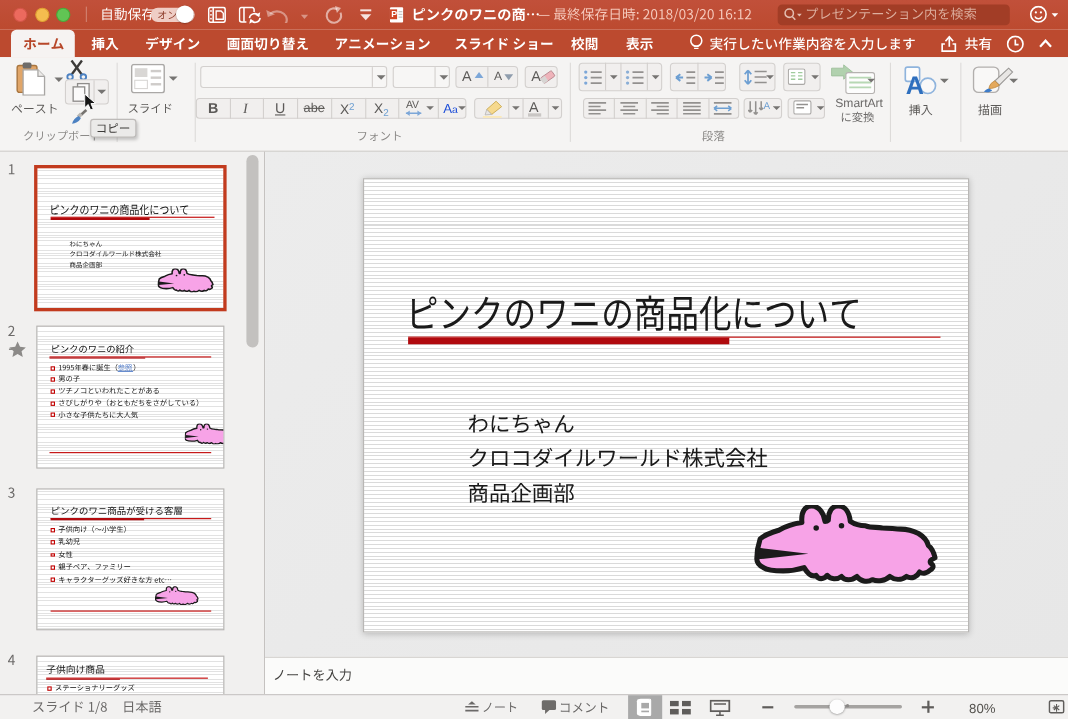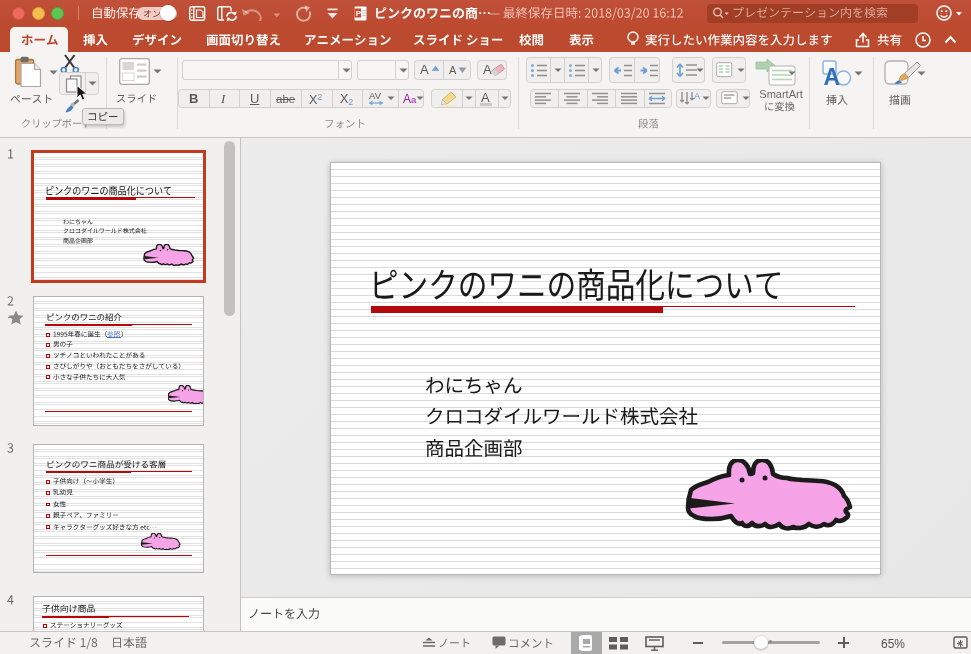--- a/index.html
+++ b/index.html
@@ -378,21 +378,21 @@
 <div class="abs" style="left:309px;top:91.5px;font-size:12.5px;color:#5c5a58">X<span style="font-size:9px;color:#6d9fd2;vertical-align:4px">2</span></div>
 <div class="abs" style="left:340px;top:91.5px;font-size:12.5px;color:#5c5a58">X<span style="font-size:9px;color:#6d9fd2;vertical-align:-2px">2</span></div>
 <div class="abs" style="left:369px;top:89.5px;font-size:9.5px;color:#5c5a58;letter-spacing:0">AV</div>
 <svg class="abs" style="left:368px;top:99px" width="18" height="8" fill="none">
 <line x1="1" y1="4" x2="15" y2="4" stroke="#7da7d8" stroke-width="1.3"></line>
 <path d="M1 4 l3.5-2.5 v5z M15 4 l-3.5-2.5 v5z" fill="#7da7d8"></path>
   </svg>
 <svg class="abs" style="left:387px;top:95.5px" width="8.0" height="5.5">
     <path d="M0.5 0.5 l3.5 3.5 3.5 -3.5z" fill="#767472"></path>
   </svg>
-<div class="abs" style="left:403px;top:92px;font-size:12px;color:#a21caf">A<span style="font-size:9.5px">a</span></div>
+<div class="abs" style="left:403px;top:92px;font-size:12px;color:#1d4ed8">A<span style="font-size:9.5px">a</span></div>
 <svg class="abs" style="left:416px;top:95.5px" width="8.0" height="5.5">
     <path d="M0.5 0.5 l3.5 3.5 3.5 -3.5z" fill="#767472"></path>
   </svg>
 <div class="abs" style="left:431px;top:88.5px;width:80px;height:19.5px;background:#f1efee;border:1px solid #d3d0ce;border-radius:3.5px"></div>
 <div class="abs" style="left:462px;top:89px;width:1px;height:18.5px;background:#d3d0ce"></div>
 <div class="abs" style="left:475px;top:89px;width:1px;height:18.5px;background:#d3d0ce"></div>
 <div class="abs" style="left:498px;top:89px;width:1px;height:18.5px;background:#d3d0ce"></div>
 <svg class="abs" style="left:437px;top:90.5px" width="22" height="16">
 <path d="M14 1 L19 6 L10 13 L5.5 8.5 Z" fill="#f6d98e" stroke="#c9a84c" stroke-width="0.8"></path>
 <path d="M5.5 8.5 L10 13 L4 13.5 Z" fill="#e7e5e3" stroke="#b5b2b0" stroke-width="0.7"></path>
@@ -1051,21 +1051,21 @@
 <line x1="4" y1="4" x2="15" y2="4" stroke="#5f5d5b" stroke-width="1.4"></line>
 <line x1="9.5" y1="10.5" x2="9.5" y2="14" stroke="#5f5d5b" stroke-width="1.4"></line>
 <line x1="6" y1="14.2" x2="13" y2="14.2" stroke="#5f5d5b" stroke-width="1.4"></line>
   </svg>
 <div class="abs" style="left:693px;top:641.5px;width:10px;height:2px;background:#5f5d5b"></div>
 <div class="abs" style="left:722px;top:641px;width:98px;height:2.5px;border-radius:2px;background:#a5a3a1"></div>
 <div class="abs" style="left:768.5px;top:639.7px;width:3px;height:3px;border-radius:50%;background:#8c8a88"></div>
 <div class="abs" style="left:754px;top:635.5px;width:13.5px;height:13.5px;border-radius:50%;background:#fdfdfd;box-shadow:0 0.5px 2px rgba(0,0,0,.4)"></div>
 <div class="abs" style="left:838px;top:641.5px;width:11px;height:2px;background:#5f5d5b"></div>
 <div class="abs" style="left:842.5px;top:637px;width:2px;height:11px;background:#5f5d5b"></div>
-<div class="abs" style="left:881px;top:636.5px;width:40px;font-size:12px;color:#55534f">65%</div>
+<div class="abs" style="left:881px;top:636.5px;width:40px;font-size:12px;color:#55534f">80%</div>
 <svg class="abs" style="left:953px;top:636px" width="15" height="13" fill="none">
 <rect x="1" y="1" width="13" height="11" rx="1.5" stroke="#5f5d5b" stroke-width="1.4"></rect>
 <path d="M4 7.5 l3.5 0 M7.5 4 l0 7 M5 5.5 l5 4 M5 9.5 l5-4" stroke="#5f5d5b" stroke-width="1"></path>
   </svg>
 <svg width="0" height="0" style="position:absolute">
     <defs>
       <path id="g0" d="M239 411H774V264H239ZM239 482V631H774V482ZM239 194H774V46H239ZM455 842C447 802 431 747 416 703H163V-81H239V-25H774V-76H853V703H492C509 741 526 787 542 830Z"></path>
       <path id="g1" d="M655 827C655 751 655 677 653 606H534V537H651C642 348 616 185 529 66V70L328 49V129H525V187H328V248H523V547H328V610H542V669H328V743C401 751 470 760 524 772L487 830C383 806 201 788 53 781C60 765 68 741 71 725C130 727 195 731 259 736V669H42V610H259V547H72V248H259V187H69V129H259V42L42 22L52 -44C165 -32 321 -14 474 4C461 -8 446 -20 431 -31C449 -43 475 -68 486 -85C665 48 710 269 723 537H865C855 171 843 38 819 8C810 -5 800 -7 784 -7C765 -7 720 -7 671 -3C683 -23 691 -54 693 -75C740 -77 787 -78 816 -74C846 -71 866 -63 883 -36C917 6 927 146 938 569C938 578 938 606 938 606H725C727 677 728 751 728 827ZM134 373H259V300H134ZM328 373H459V300H328ZM134 495H259V423H134ZM328 495H459V423H328Z"></path>
       <path id="g2" d="M452 726H824V542H452ZM380 793V474H598V350H306V281H554C486 175 380 74 277 23C294 9 317 -18 329 -36C427 21 528 121 598 232V-80H673V235C740 125 836 20 928 -38C941 -19 964 7 981 22C884 74 782 175 718 281H954V350H673V474H899V793ZM277 837C219 686 123 537 23 441C36 424 58 384 65 367C102 404 138 448 173 496V-77H245V607C284 673 319 744 347 815Z"></path>
       <path id="g3" d="M615 359V266H335V196H615V10C615 -4 611 -8 594 -9C576 -10 516 -10 449 -8C460 -29 469 -58 473 -80C559 -80 615 -79 648 -68C682 -57 691 -35 691 9V196H957V266H691V317C762 364 840 430 894 492L846 529L831 525H420V456H764C729 421 686 385 645 359ZM385 840C373 797 359 753 342 709H63V637H311C246 499 154 370 32 284C44 267 63 234 72 214C114 244 153 278 188 316V-78H264V407C316 478 360 556 396 637H939V709H426C440 746 453 784 464 821Z"></path>

